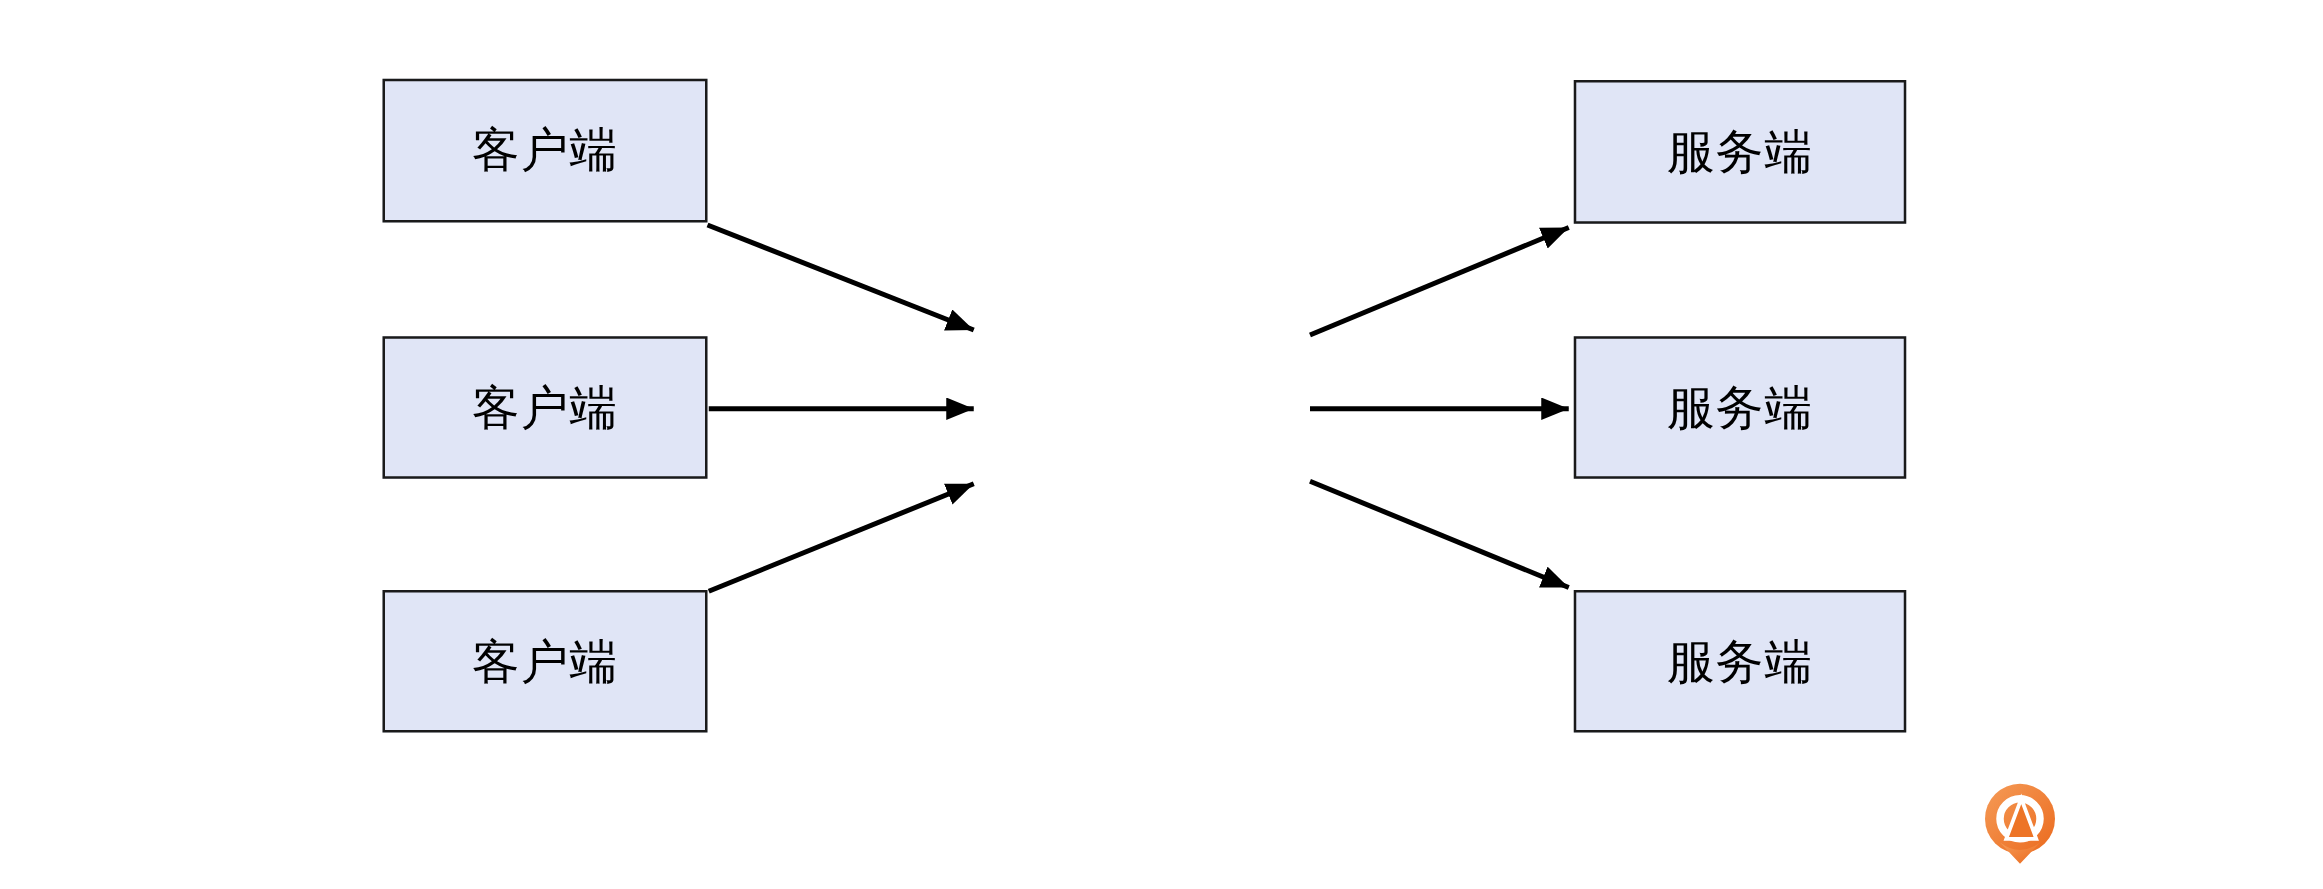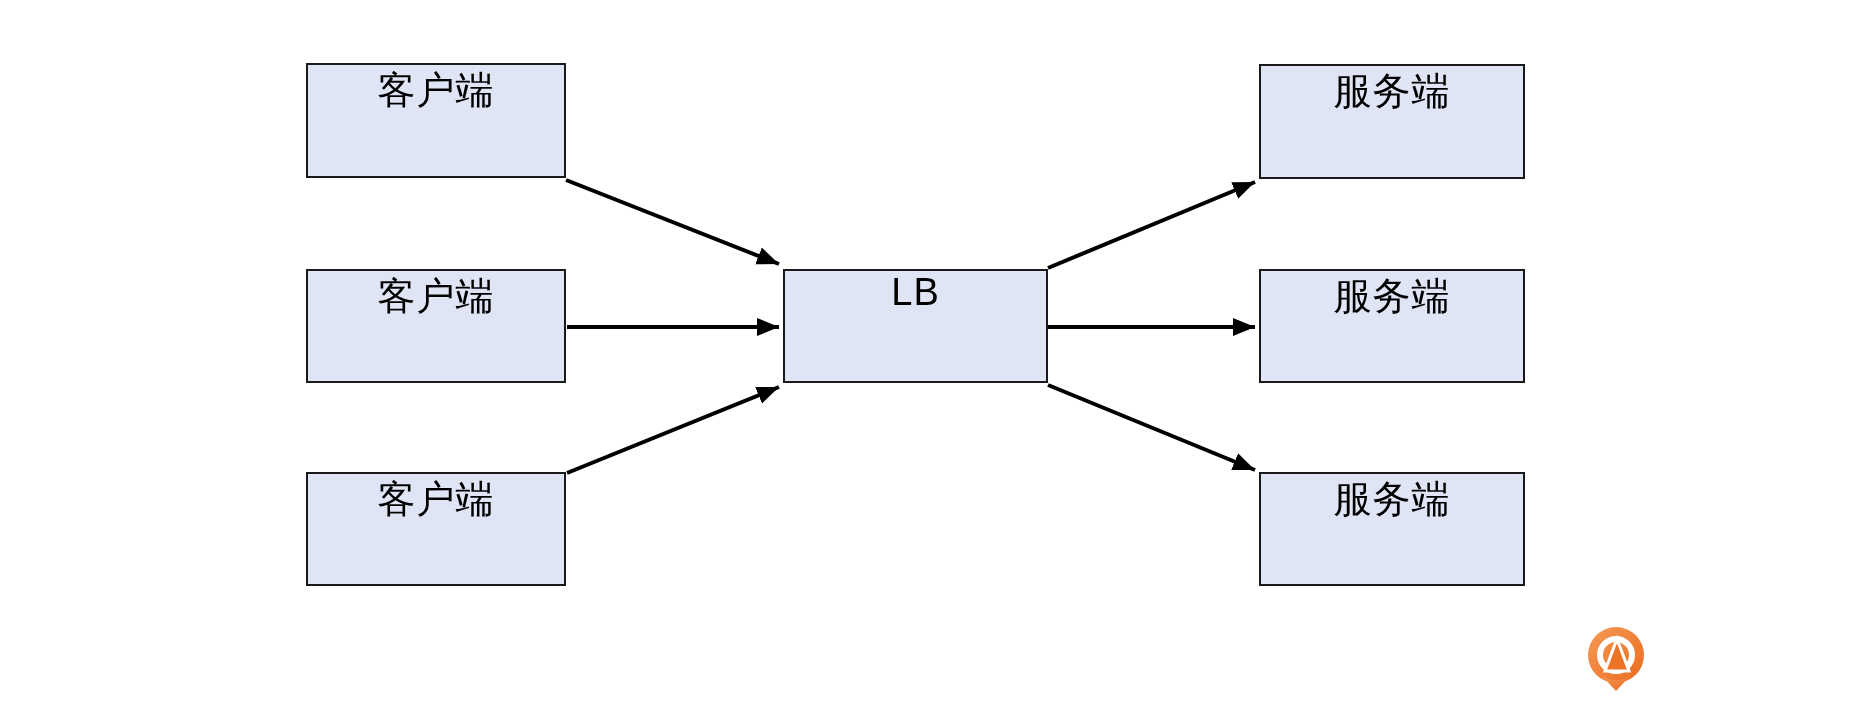--- a/index.html
+++ b/index.html
@@ -21,21 +21,21 @@
     width: 1858px;
     height: 711px;
     pointer-events: none;
   }
   .node {
     position: absolute;
     background: #e0e5f6;
     border: 2px solid #1a1a1a;
     box-sizing: border-box;
     display: flex;
-    align-items: flex-start;
+    align-items: center;
     justify-content: center;
     font-size: 38px;
     color: #000000;
     letter-spacing: 1px;
   }
   .logo {
     position: absolute;
     left: 1586px;
     top: 626px;
     display: flex;
@@ -72,23 +72,20 @@
   <div class="node" style="left:306px; top:63px; width:260px; height:115px;">
     <span>客户端</span>
   </div>
   <div class="node" style="left:306px; top:269px; width:260px; height:114px;">
     <span>客户端</span>
   </div>
   <div class="node" style="left:306px; top:472px; width:260px; height:114px;">
     <span>客户端</span>
   </div>
 
-  <div class="node" style="left:783px; top:269px; width:265px; height:114px;">
-    <span>LB</span>
-  </div>
 
   <div class="node" style="left:1259px; top:64px; width:266px; height:115px;">
     <span>服务端</span>
   </div>
   <div class="node" style="left:1259px; top:269px; width:266px; height:114px;">
     <span>服务端</span>
   </div>
   <div class="node" style="left:1259px; top:472px; width:266px; height:114px;">
     <span>服务端</span>
   </div>

